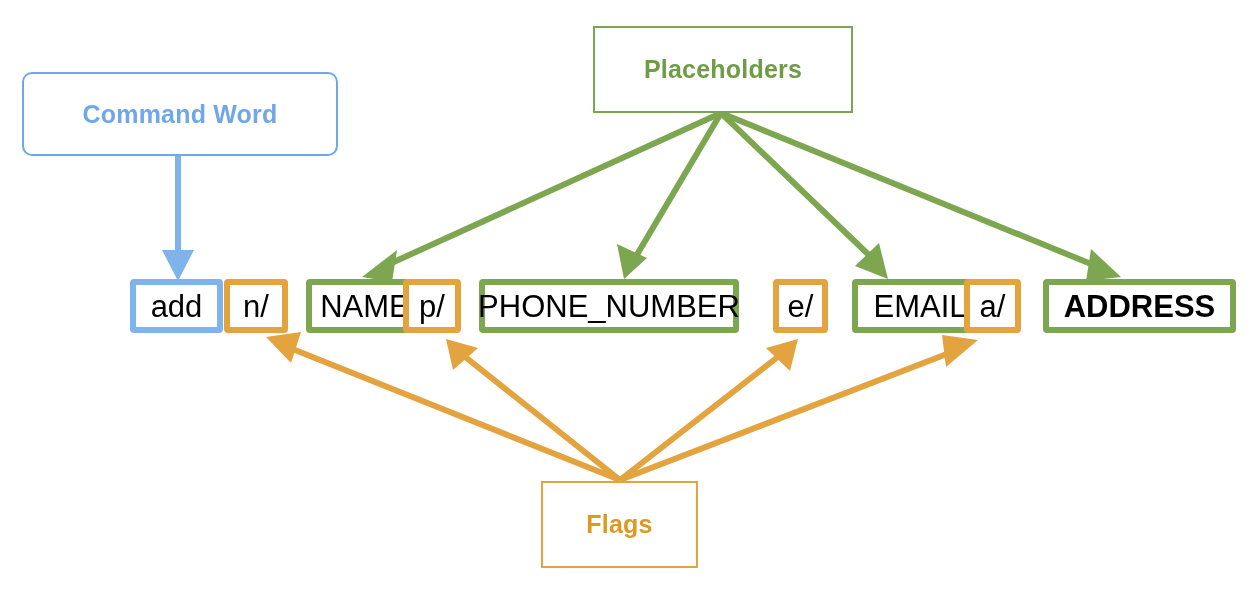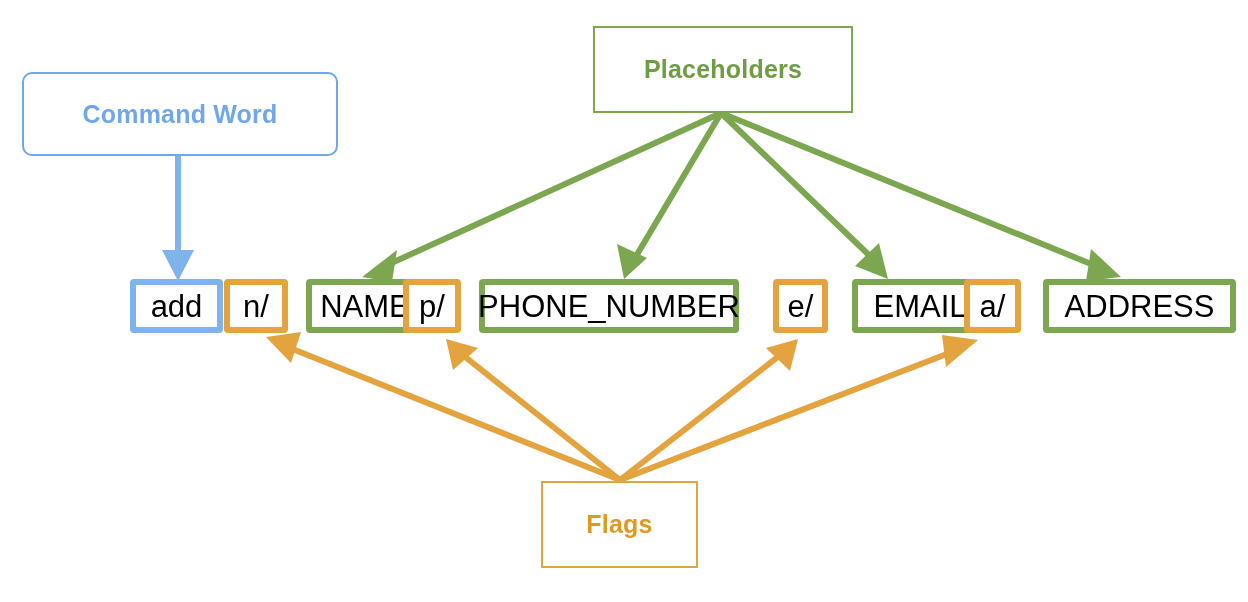--- a/index.html
+++ b/index.html
@@ -155,16 +155,16 @@
 
   <div id="command-string">
       <div class="token token-command" style="left: 0px; width: 93px;">add</div>
       <div class="token token-flag" style="left: 94px; width: 64px;">n/</div>
       <div class="token token-ph" style="left: 158px; width: 118px;">NAME</div>
       <div class="token token-flag" style="left: 273px; width: 58px;">p/</div>
       <div class="token token-ph" style="left: 331px; width: 260px;">PHONE_NUMBER</div>
       <div class="token token-flag" style="left: 643px; width: 55px;">e/</div>
       <div class="token token-ph" style="left: 704px; width: 136px;">EMAIL</div>
       <div class="token token-flag" style="left: 834px; width: 57px;">a/</div>
-      <div class="token token-ph" style="left: 895px; width: 193px;">ADDRESS</div>
+      <div class="token token-ph" style="left: 895px; width: 193px; font-weight: bold;">ADDRESS</div>
     </div>
 
 </div>
 
 </body></html>

